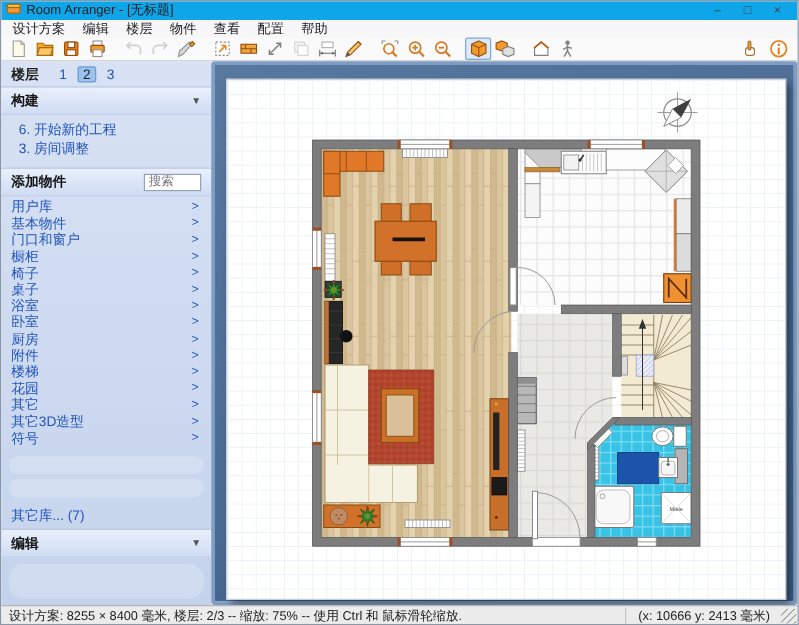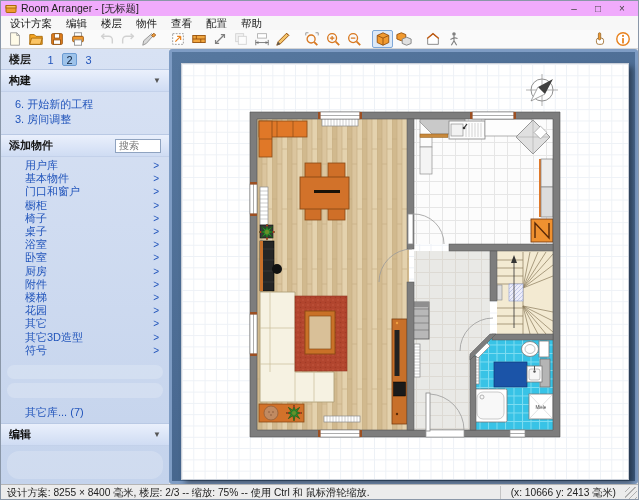--- a/index.html
+++ b/index.html
@@ -1,20 +1,20 @@
 <!DOCTYPE html>
 <html><head>
 <meta charset="utf-8">
 <style>
   *{box-sizing:border-box;margin:0;padding:0}
   html,body{width:639px;height:500px;overflow:hidden}
   body{font-family:"Liberation Sans",sans-serif;font-size:11px;background:#f0f0f0;border:1px solid #8a97a8;position:relative}
 
   
-  .titlebar{height:15px;display:flex;align-items:center;gap:4px;padding:0 4px;background:#f0abfc}
+  .titlebar{height:15px;display:flex;gap:4px;padding:0 4px;background:#0ea5e9}
   .title-text{font-size:10.5px;color:#222;white-space:nowrap}
   .wbtns{margin-left:auto;display:flex}
   .wbtn{width:24px;text-align:center;font-size:10px;color:#444;line-height:15px;cursor:default}
 
   
   .menubar{display:flex;align-items:flex-end;height:14px;background:#f7f7f7;padding-left:2px}
   .menu-item{padding:0 7px;font-size:10.5px;color:#1a1a1a;line-height:14px}
 
   
   .toolbar{display:flex;align-items:center;height:19px;background:#fafafa;border-bottom:1px solid #d5d5d5;padding:0 3px}
@@ -32,27 +32,27 @@
   .sidebar{width:168px;background:linear-gradient(#d8e2f4,#c4d3ec);display:flex;flex-direction:column;position:relative}
   .floors-row{display:flex;align-items:center;gap:4px;padding:3px 8px 2px 8px}
   .floors-label{font-weight:bold;color:#222;margin-right:8px}
   .ftab{min-width:15px;height:13px;text-align:center;line-height:13px;color:#2255bb;border:1px solid transparent;border-radius:2px;padding:0 2px}
   .ftab.active{background:#9ec3ea;border-color:#6b9bd2;color:#10243f}
   .section-header{display:flex;align-items:center;justify-content:space-between;padding:3px 8px;background:linear-gradient(#eaf0fc,#cfdcf3);font-weight:bold;color:#141414;border-top:1px solid #b9c9e4;border-bottom:1px solid #c3d1ea}
   .caret{font-size:8px;color:#555;font-weight:normal}
   .build-links{padding:5px 0 7px 14px}
   .bstep{color:#2255bb;line-height:15px}
   .add-header .search-input{width:46px;height:14px;font-size:10px;border:1px solid #8fa3c0;padding:0 3px;background:#fff;font-family:Liberation Serif, serif}
-  .cat-list{padding:2px 0 3px 16px}
+  .cat-list{padding:2px 0 3px 0}
   .cat{display:flex;justify-content:space-between;align-items:center;padding:0 10px 0 8px;height:13.2px}
   .cat-label{color:#2255bb}
   .cat-chev{color:#2255bb;font-size:10px}
   .side-spacer{flex:1;display:flex;flex-direction:column;padding:3px 4px}
   .ghost{flex:1;border-radius:12px;background:rgba(255,255,255,.20);margin:2px 2px}
-  .other-libs{padding:2px 8px 3px 24px;color:#2255bb}
+  .other-libs{padding:2px 8px 3px 8px;color:#2255bb}
   .side-bottom{height:38px;padding:3px 4px;display:flex}
 
   
   .canvas{flex:1;position:relative;background:linear-gradient(155deg,#57789f 0%,#4a6a92 55%,#3e5d83 100%);border:3px solid #7e9cc4;border-radius:3px}
   .page{position:absolute;left:9px;top:11px;width:448px;height:417px;background:#ffffff;box-shadow:4px 4px 6px rgba(0,0,0,.42);border:1px solid #c9cfd8;
         background-image:linear-gradient(to right,#edf1f6 1px,transparent 1px),linear-gradient(to bottom,#edf1f6 1px,transparent 1px);
         background-size:11.3px 11.3px}
   .page svg{position:absolute;left:0;top:0}
 
   

